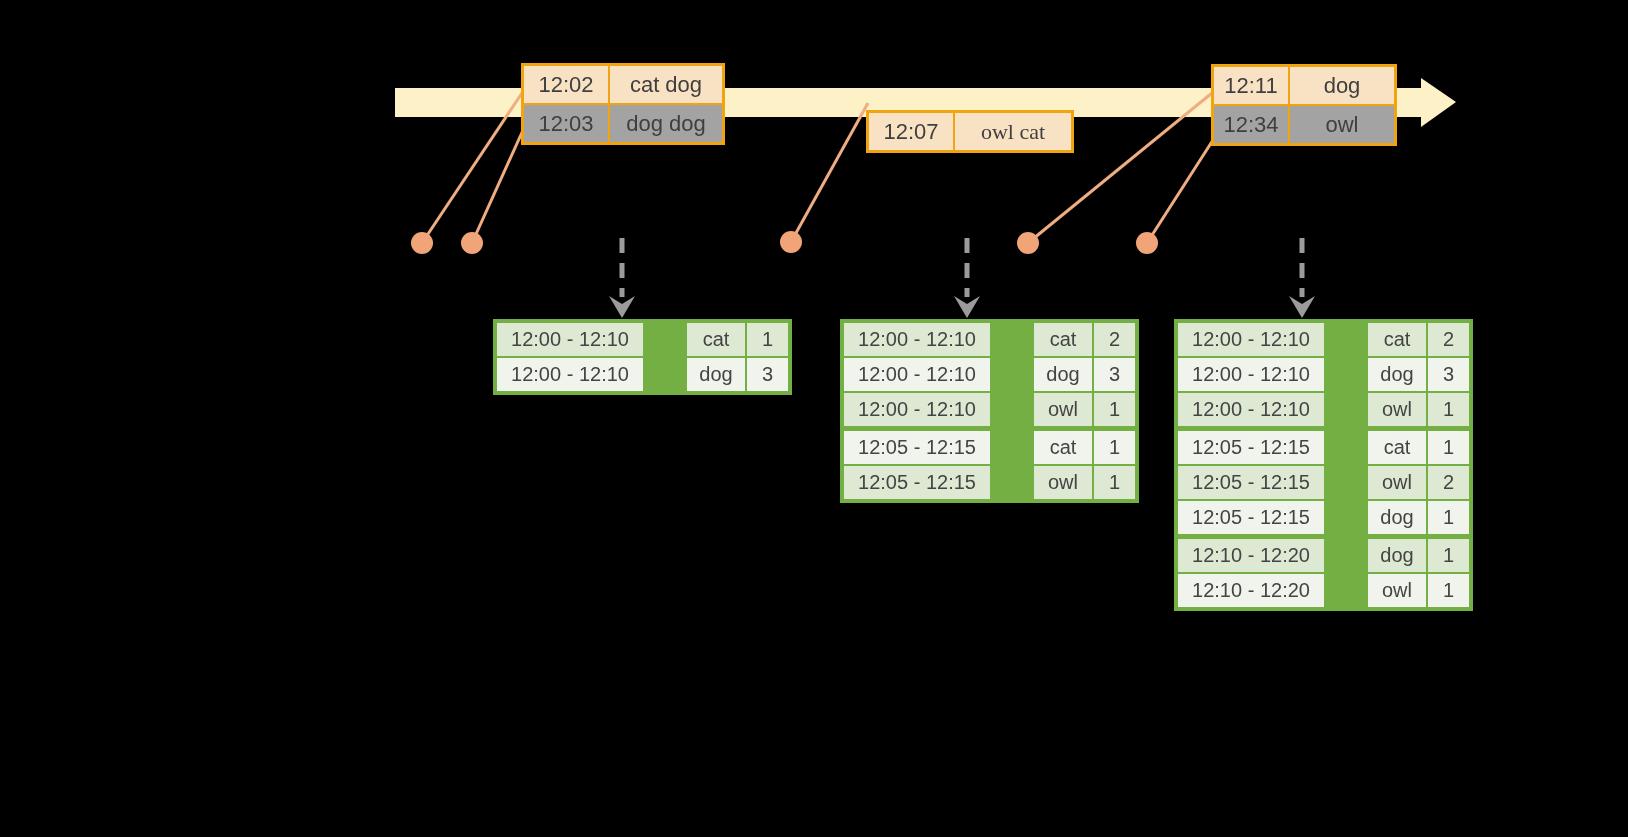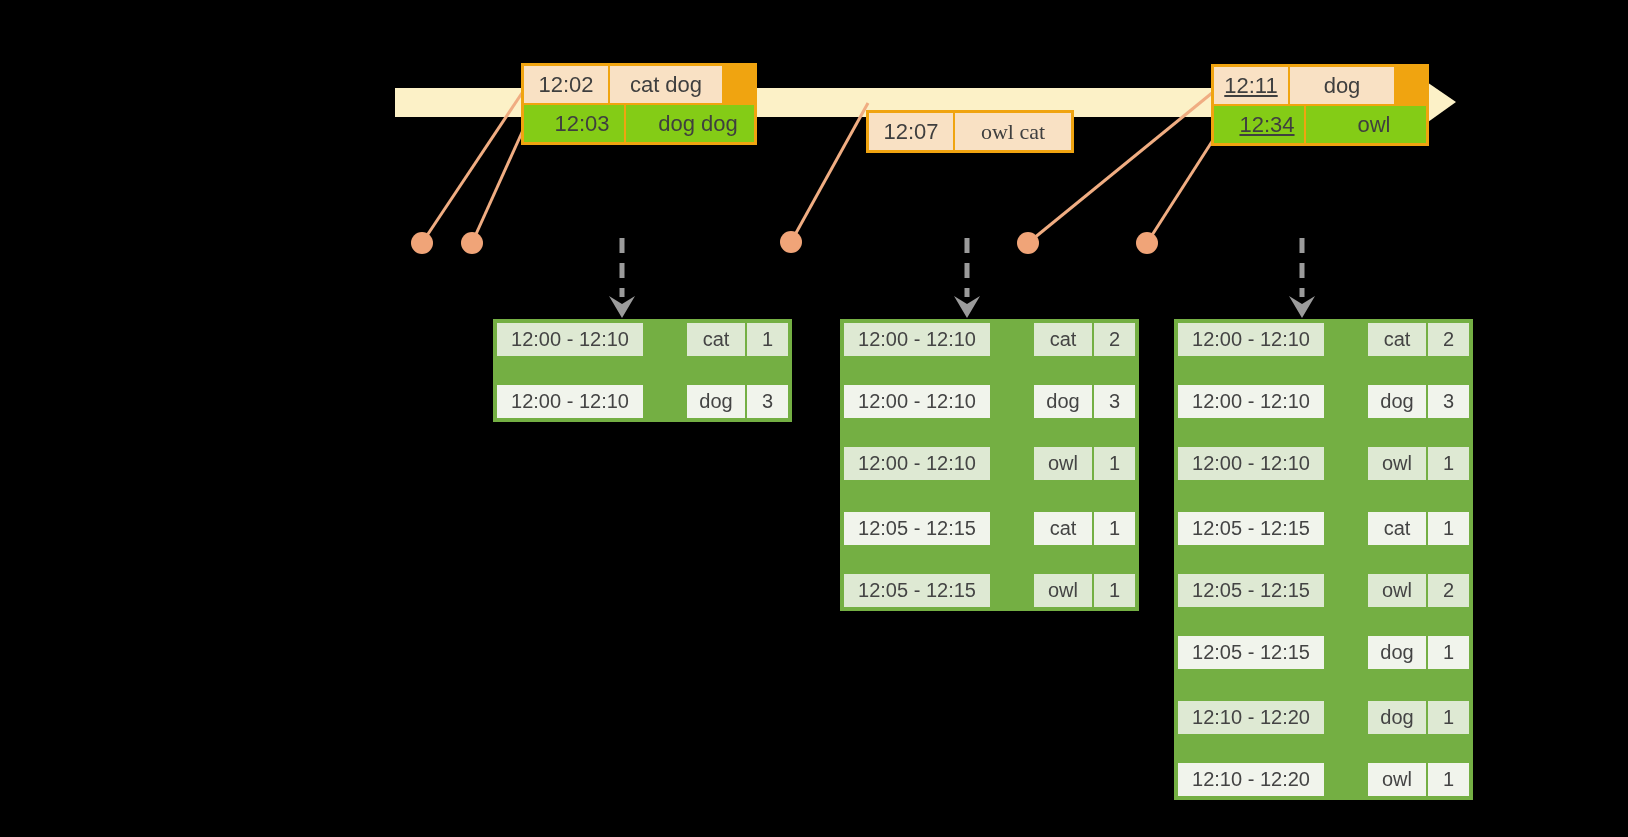--- a/index.html
+++ b/index.html
@@ -24,33 +24,33 @@
   .erow{display:flex;}
   .erow + .erow{border-top:2px solid #F0A410;}
   .ecell{
     height:37px;line-height:37px;
     text-align:center;
     font-size:22px;color:#3F3F3F;
     white-space:nowrap;
   }
   .ecell + .ecell{border-left:2px solid #F0A410;}
   .peach{background:#F9E1C4;}
-  .cream{background:#84cc16;padding-left:16px;}
+  .cream{background:#a3a3a3;}
   .et12 .ec-time{width:84px;}
   .et1  .ec-words{width:112px;}
   .et2  .ec-words{width:116px;font-family:Liberation Serif, serif;}
-  .et3  .ec-time{width:74px;text-decoration:underline;}
+  .et3  .ec-time{width:74px;}
   .et3  .ec-words{width:104px;}
 
   
   .rtable{
     position:absolute;
     border:4px solid #74AF43;
     background:#74AF43;
-    display:flex;flex-direction:column;gap:27px;
+    display:flex;flex-direction:column;
   }
   .rrow{display:flex;}
   .rrow + .rrow{border-top:2px solid #74AF43;}
   .rrow.gsep{border-top:5px solid #74AF43;}
   .rcell{
     height:33px;line-height:33px;
     text-align:center;
     font-size:20px;color:#444444;
     white-space:nowrap;
   }

